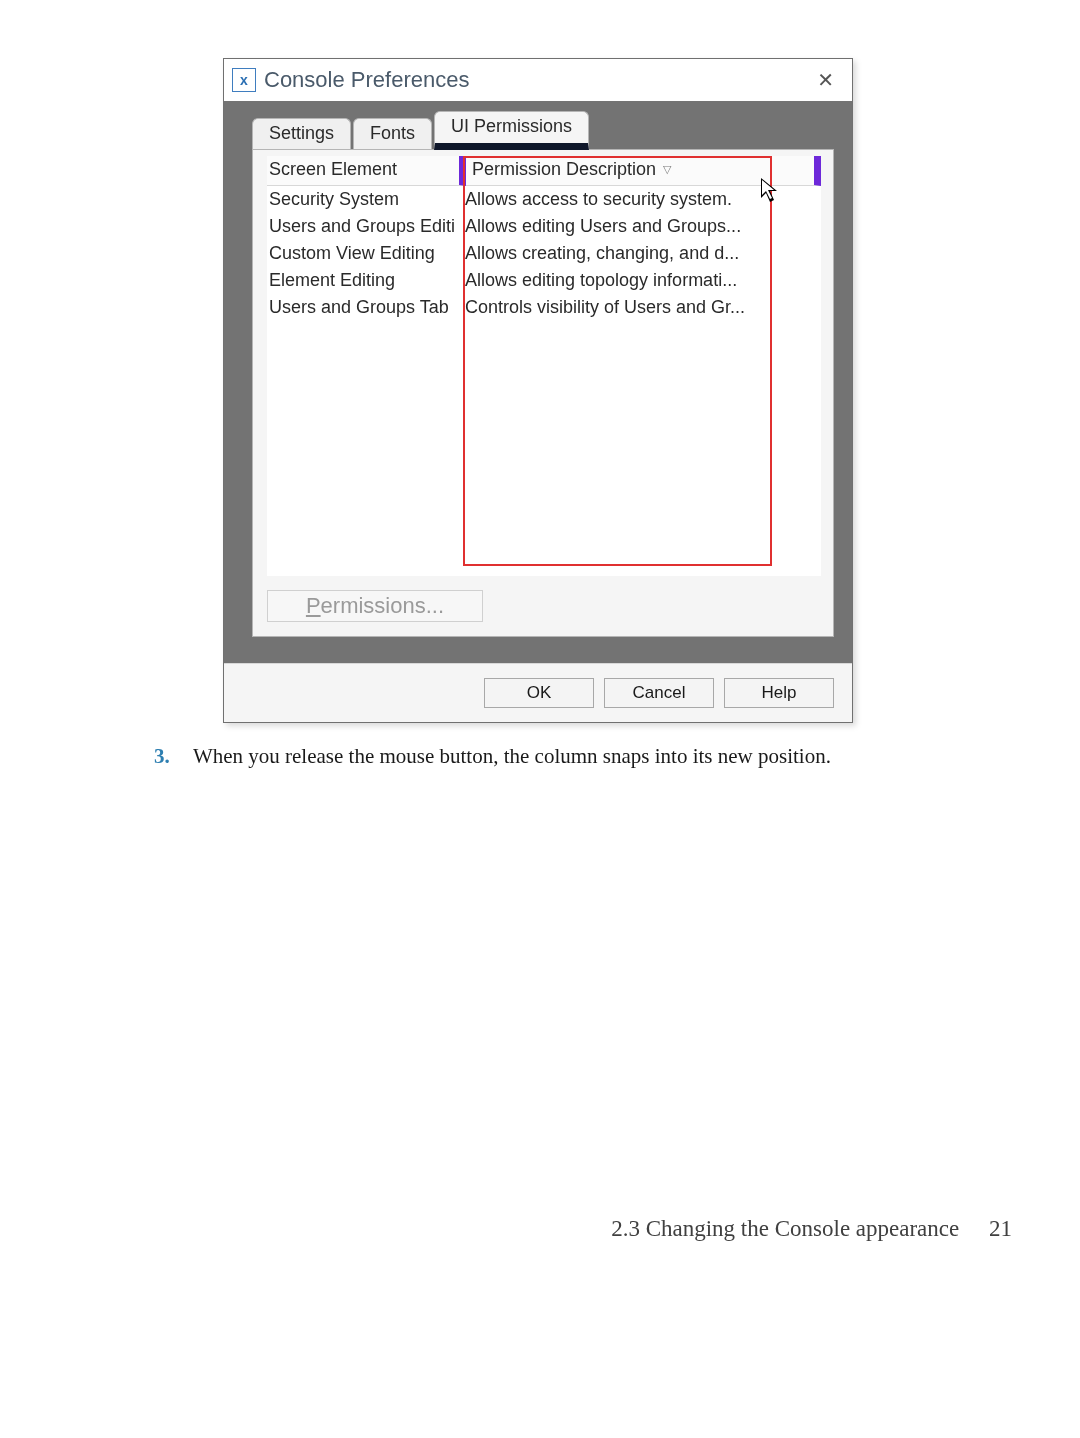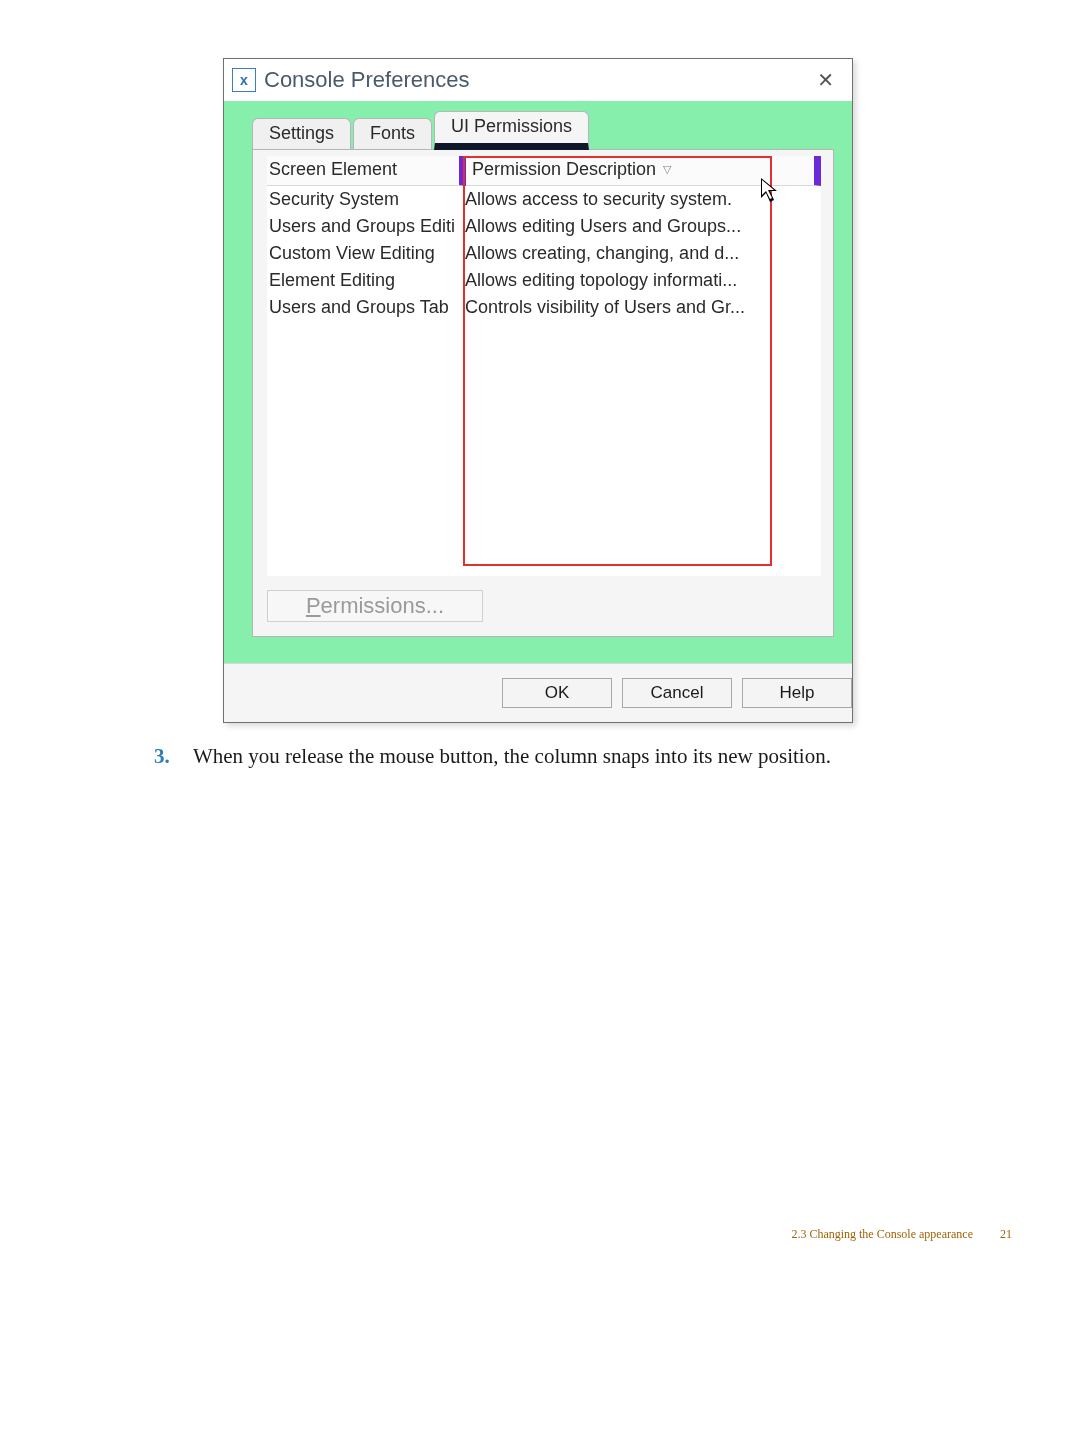--- a/index.html
+++ b/index.html
@@ -60,21 +60,21 @@
     font-size: 20px;
     color: #555;
     padding: 2px 6px;
     margin-right: 2px;
   }
 
   .client {
     position: absolute;
     left: 0; right: 0;
     top: 42px; bottom: 58px;
-    background: #86efac;
+    background: #737373;
     padding: 14px 18px 0 28px;
     box-sizing: border-box;
   }
 
   
   .tabstrip {
     display: flex;
     align-items: flex-end;
     height: 34px;
     font-size: 18px;
@@ -165,20 +165,21 @@
 
   .button-bar {
     position: absolute;
     left: 0; right: 0; bottom: 0;
     height: 58px;
     background: #f5f5f5;
     border-top: 1px solid #d8d8d8;
     display: flex;
     align-items: center;
     justify-content: flex-end;
+    padding-right: 18px;
     gap: 10px;
   }
   .dlg-btn {
     min-width: 110px;
     height: 30px;
     border: 1px solid #a8a8a8;
     background: #f4f4f4;
     font-size: 17px;
     color: #1a1a1a;
   }
@@ -198,22 +199,22 @@
     font-weight: bold;
     display: inline-block;
     width: 34px;
   }
 
   .footer {
     position: absolute;
     right: 68px;
     bottom: 196px;
     font-family: "Palatino Linotype", Georgia, serif;
-    font-size: 12px;
-    color: #a16207;
+    font-size: 23px;
+    color: #404040;
   }
   .footer .pg { margin-left: 24px; }
 </style>
 </head>
 <body>
 
 <div class="page">
 
   <div class="dialog">
 

